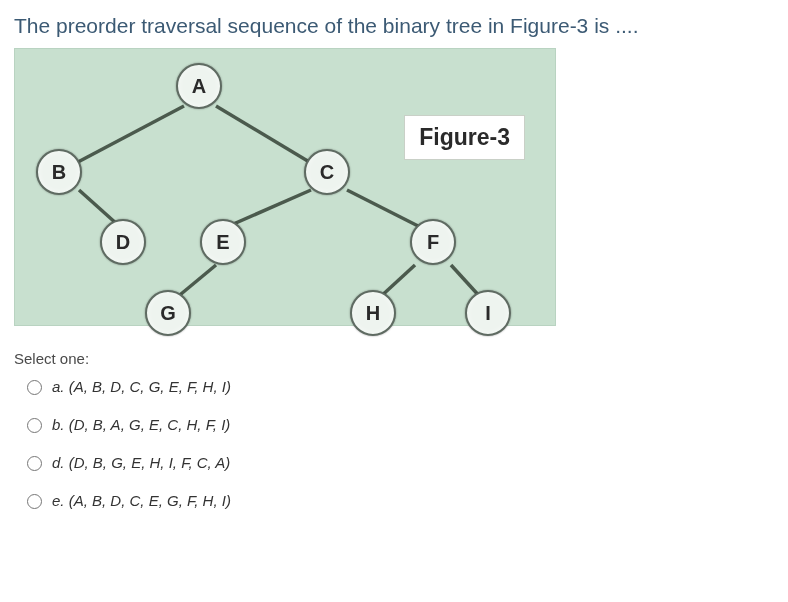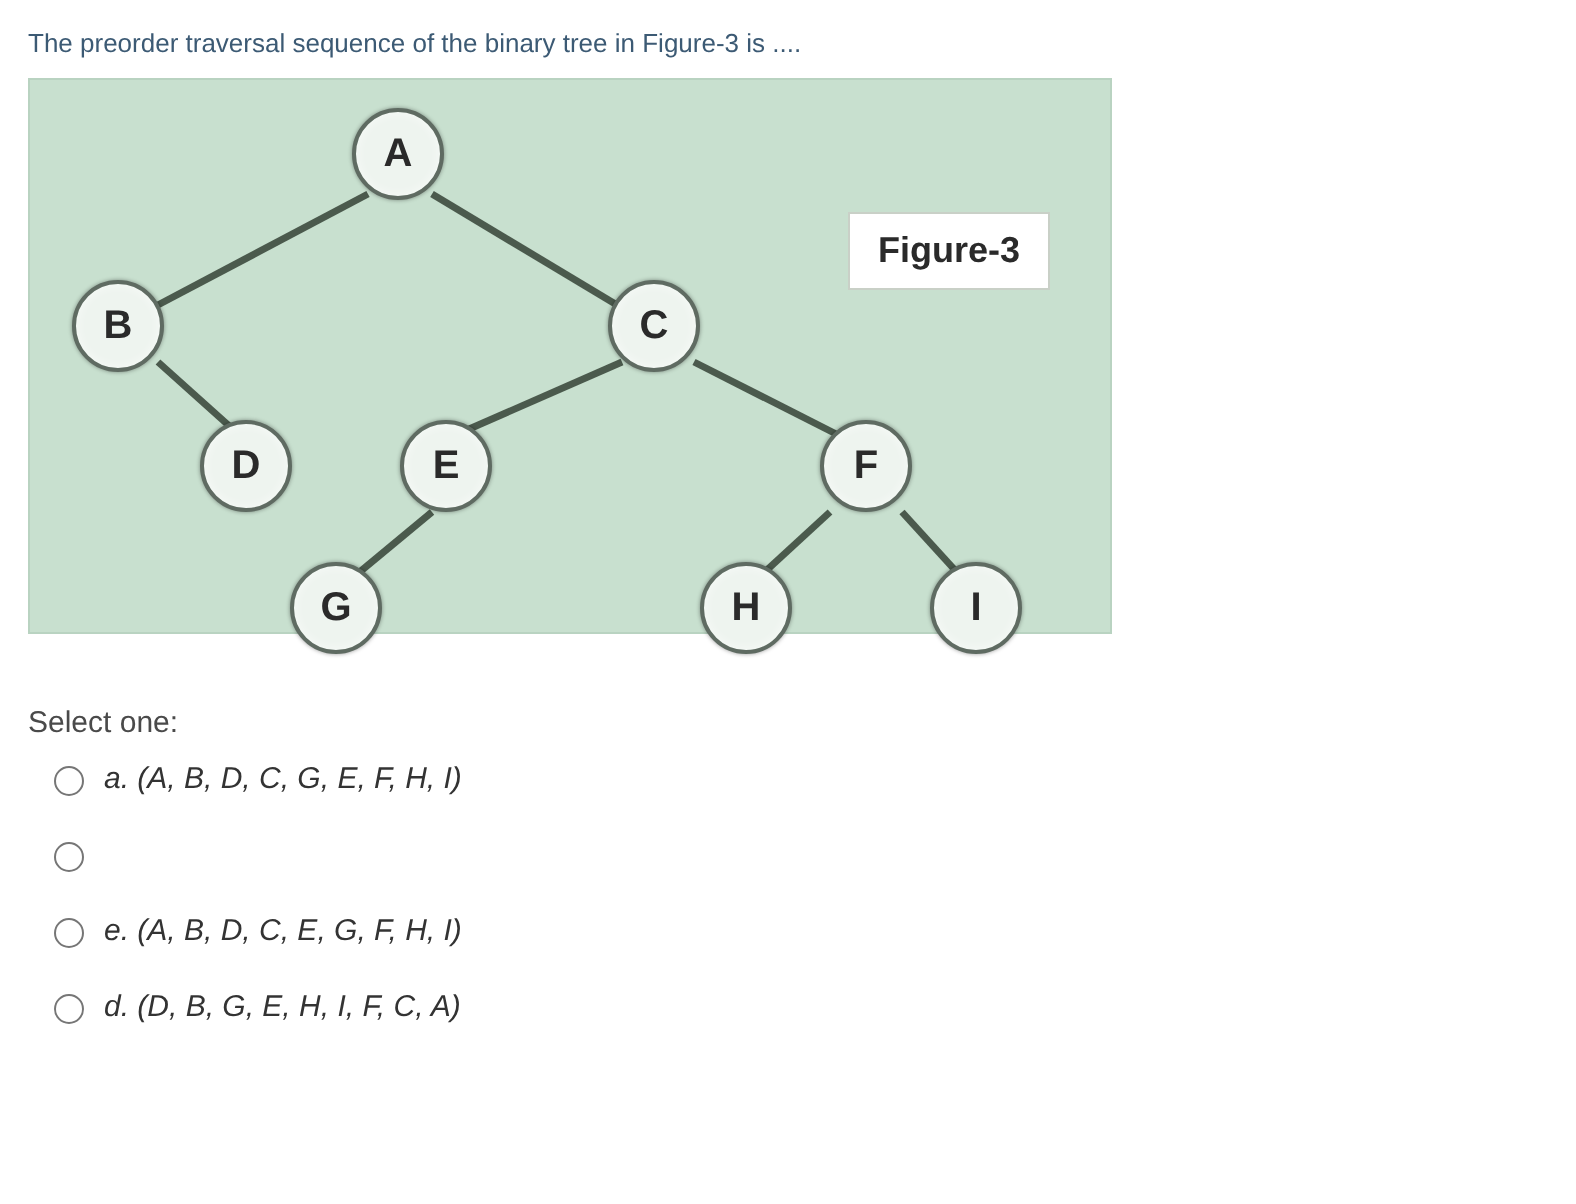--- a/index.html
+++ b/index.html
@@ -6,21 +6,21 @@
     margin: 0;
     padding: 14px;
     font-family: "Segoe UI", Arial, sans-serif;
     font-size: 15px;
     color: #333;
     background: #fff;
     width: 760px;
   }
   .question-text {
     color: #3c5a74;
-    font-size: 13px;
+    font-size: 21px;
     margin-bottom: 10px;
   }
   .figure-wrap {
     position: relative;
     width: 540px;
     height: 276px;
     background: #c8e0cf;
     border: 1px solid #b9d3c1;
   }
   .node {
@@ -42,36 +42,36 @@
   }
   .figure-label {
     position: absolute;
     top: 66px;
     right: 30px;
     background: #fff;
     border: 1px solid #c9d0c7;
     padding: 8px 14px;
     font-weight: bold;
     font-family: Arial, sans-serif;
-    font-size: 18px;
+    font-size: 23px;
     color: #2a2a2a;
   }
   svg.edges {
     position: absolute;
     top: 0;
     left: 0;
     width: 100%;
     height: 100%;
   }
   svg.edges line {
     stroke: #4b5a4d;
     stroke-width: 3.5;
   }
   .select-one {
-    margin-top: 36px;
+    margin-top: 24px;
     margin-bottom: 10px;
     color: #4a4a4a;
   }
   .options {
     margin-left: 8px;
   }
   .option {
     display: flex;
     align-items: center;
     margin: 9px 0 20px;
@@ -119,22 +119,23 @@
 
 <div class="select-one">Select one:</div>
 
 <div class="options">
   <div class="option">
     <input type="radio" name="q" style="">
     <label>a. (A, B, D, C, G, E, F, H, I)</label>
   </div>
   <div class="option">
     <input type="radio" name="q" style="">
+    <label>b. (D, B, A, G, E, C, H, F, I)</label>
+  </div>
+  <div class="option">
+    <input type="radio" name="q" style="">
+    <label>d. (D, B, G, E, H, I, F, C, A)</label>
   </div>
   <div class="option">
     <input type="radio" name="q" style="">
     <label>e. (A, B, D, C, E, G, F, H, I)</label>
   </div>
-  <div class="option">
-    <input type="radio" name="q" style="">
-    <label>d. (D, B, G, E, H, I, F, C, A)</label>
-  </div>
 </div>
 
 </body></html>

